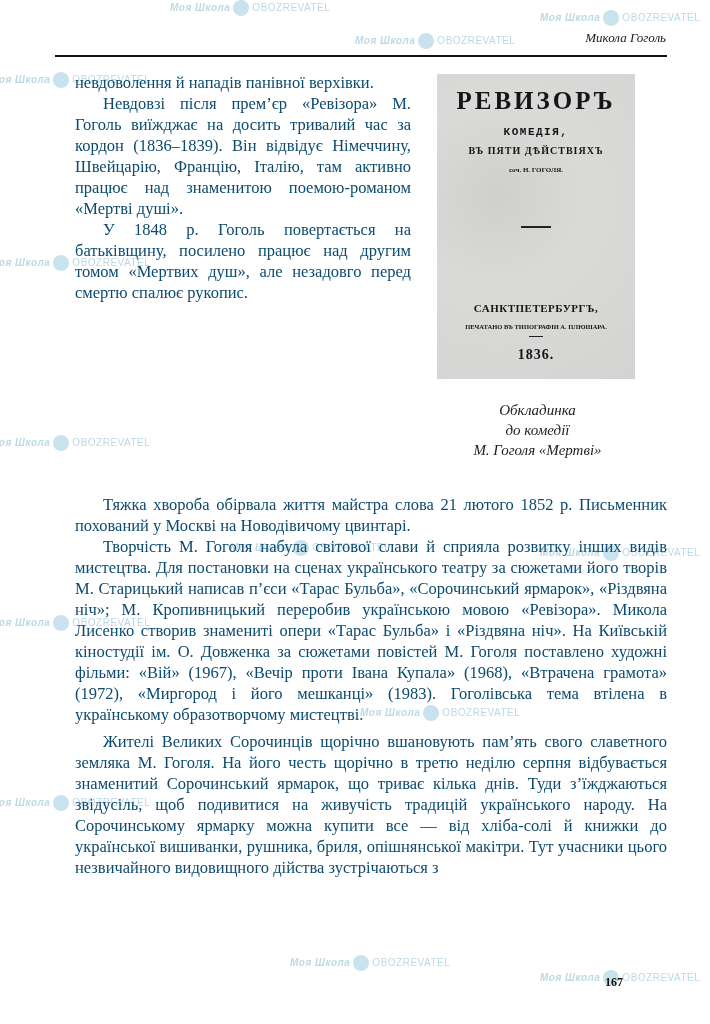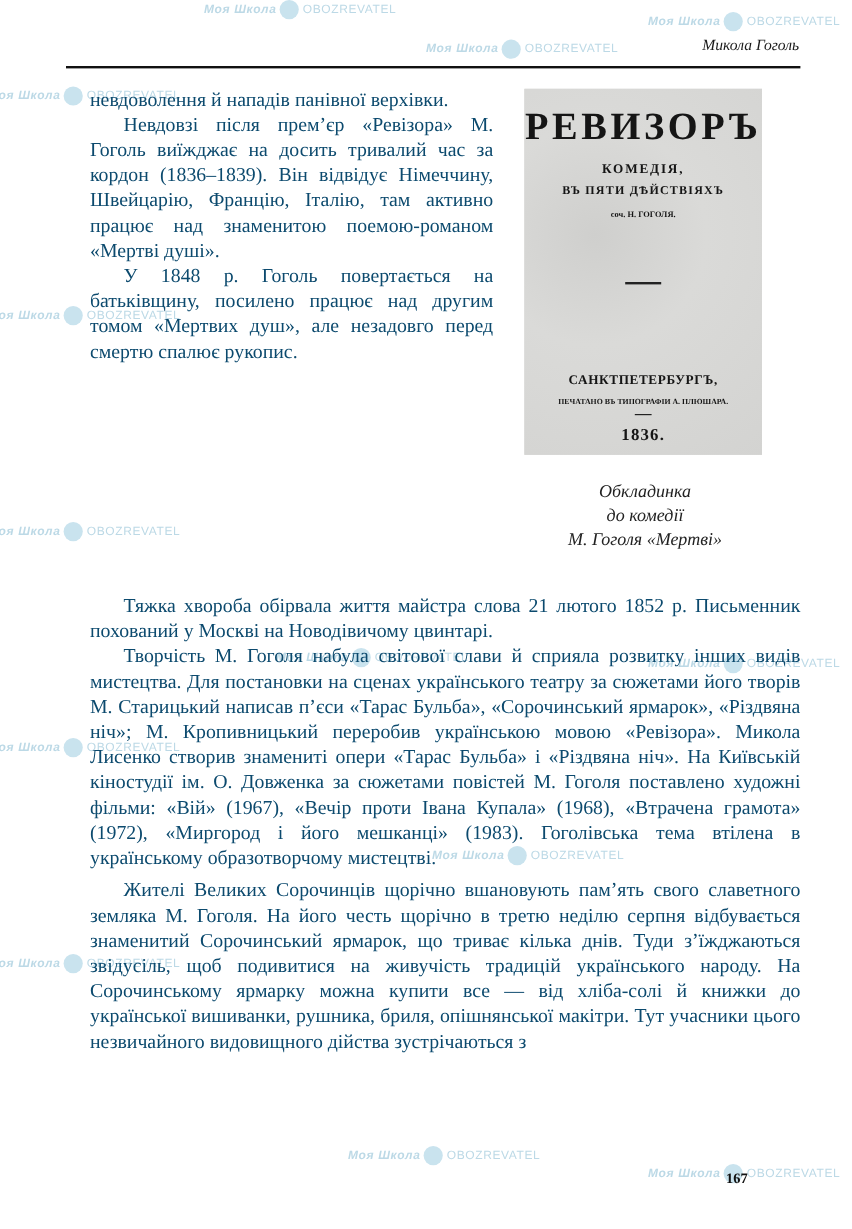--- a/index.html
+++ b/index.html
@@ -19,22 +19,22 @@
   .text p { margin:0; }
   .indent { text-indent:28px; }
   .col-left { left:75px; width:336px; top:72px; }
   .col-full { left:75px; width:592px; top:494px; }
   .figure {
     position:absolute; left:437px; top:74px; width:198px; height:305px;
     background:#d8d8d6;
     background-image:radial-gradient(circle at 30% 40%, #cfcfcd 0, #dadad8 40%, #d3d3d1 100%);
     text-align:center; color:#151515;
   }
-  .fig-title { font-size:32px; font-weight:bold; letter-spacing:3px; margin-top:13px; }
-  .fig-l1 { font-size:11px; font-weight:bold; letter-spacing:1.5px; margin-top:11px; }
+  .fig-title { font-size:25px; font-weight:bold; letter-spacing:3px; margin-top:13px; }
+  .fig-l1 { font-size:11px; font-weight:bold; letter-spacing:1.5px; margin-top:11px;font-family:Liberation Mono, monospace; }
   .fig-l2 { font-size:10px; font-weight:bold; letter-spacing:1px; margin-top:7px; }
   .fig-l3 { font-size:7px; font-weight:bold; margin-top:10px; }
   .fig-dash { width:30px; height:2px; background:#222; margin:52px auto 0; }
   .fig-city { font-size:11px; font-weight:bold; letter-spacing:.5px; margin-top:74px; }
   .fig-printer { font-size:6.5px; font-weight:bold; margin-top:9px; }
   .fig-dash2 { width:14px; height:1px; background:#222; margin:6px auto 0; }
   .fig-year { font-size:14px; font-weight:bold; margin-top:10px; letter-spacing:1px; }
   .caption {
     position:absolute; left:440px; top:400px; width:195px; text-align:center;
     font-style:italic; font-size:15px; line-height:20px; color:#222;

